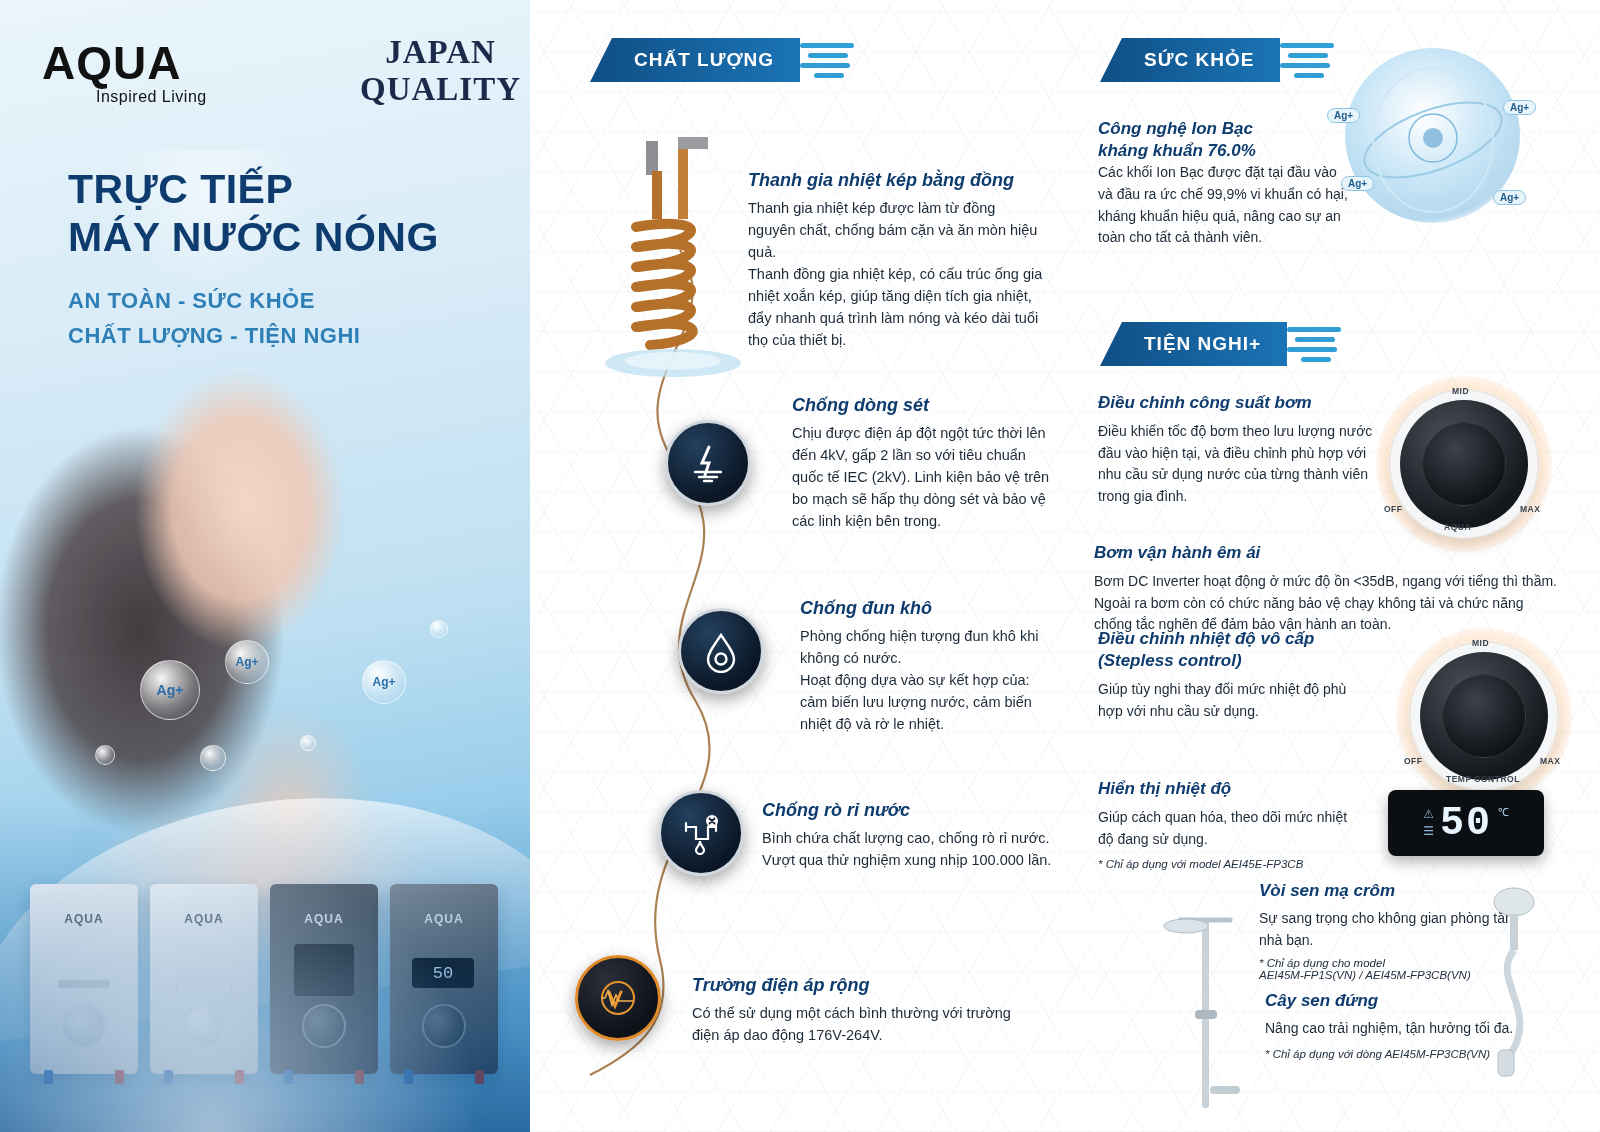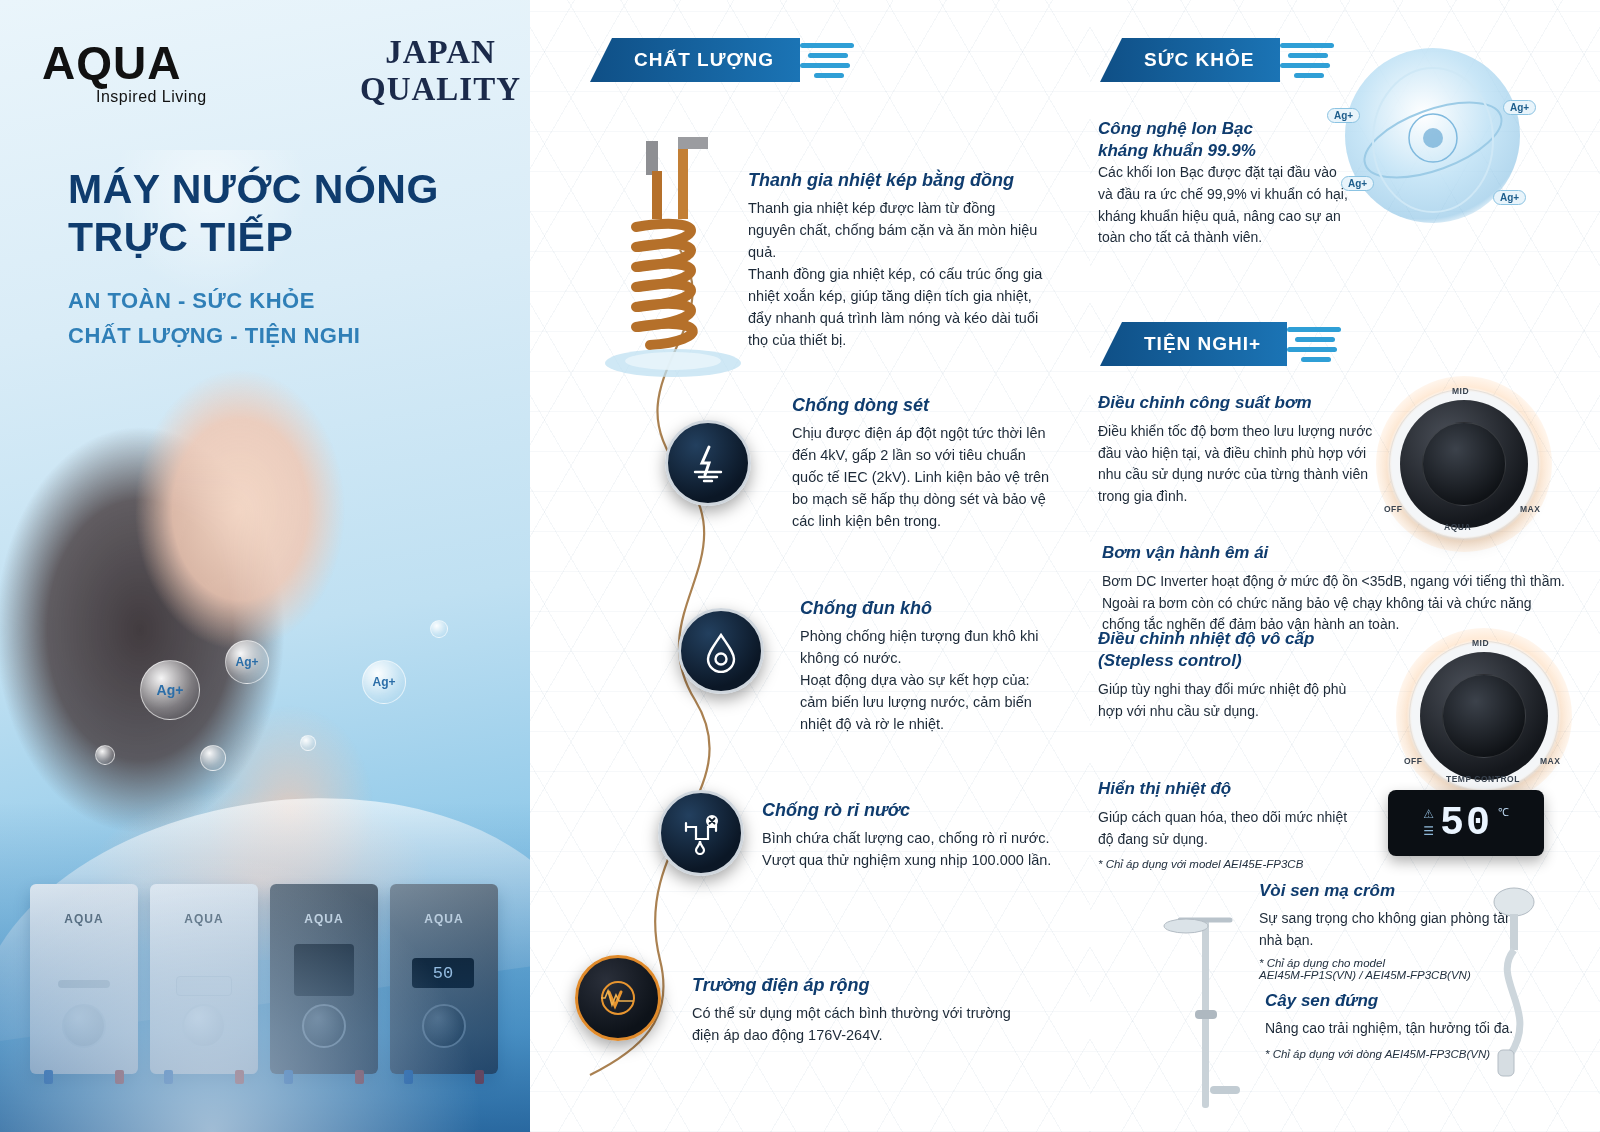--- a/index.html
+++ b/index.html
@@ -208,22 +208,22 @@
 
     <div class="logo-aqua">AQUA</div>
     <div class="logo-sub">Inspired Living</div>
 
     <div class="jq">
       <div class="l1">JAPAN</div>
       <div class="l2">QUALITY</div>
     </div>
 
     <div id="headline">
+      <div class="h1">TRỰC TIẾP</div>
       <div class="h1">MÁY NƯỚC NÓNG</div>
-      <div class="h1">TRỰC TIẾP</div>
       <div class="h2">AN TOÀN - SỨC KHỎE</div>
       <div class="h2" style="margin-top:2px;">CHẤT LƯỢNG - TIỆN NGHI</div>
     </div>
 
     <div id="products">
       <div class="prod p-white">
         <div class="brand" style="color:#5f6a72;">AQUA</div>
         <div style="position:absolute;left:28px;top:96px;width:52px;height:8px;border-radius:4px;background:#d3d8db;"></div>
         <div class="knob" style="background:radial-gradient(circle at 35% 30%,#f2f4f5,#c9ced2);border:2px solid #e3e7ea;"></div>
         <div class="pipes">
@@ -363,21 +363,21 @@
       <div class="speed">
           <i></i>
           <i></i>
           <i></i>
           <i></i>
         </div>
     </div>
 
     <div style="position:absolute; left:8px; top:118px; width:255px;">
       <div class="r-title">Công nghệ Ion Bạc</div>
-      <div class="r-title">kháng khuẩn 99.9%</div>
+      <div class="r-title">kháng khuẩn 76.0%</div>
       <div class="r-body" style="margin-top:0;">Các khối Ion Bạc được đặt tại đầu vào và đầu ra ức chế 99,9% vi khuẩn có hại, kháng khuẩn hiệu quả, nâng cao sự an toàn cho tất cả thành viên.</div>
     </div>
 
     <div style="position:absolute; left:255px; top:48px;">
       <div class="silver-splash">
         <svg width="175" height="175" viewBox="0 0 175 175" style="position:absolute;inset:0;">
           <ellipse cx="88" cy="92" rx="72" ry="30" fill="none" stroke="#9ccbe6" stroke-width="2" transform="rotate(-20 88 92)"></ellipse>
           <ellipse cx="88" cy="92" rx="60" ry="72" fill="none" stroke="#cfe8f6" stroke-width="2"></ellipse>
           <circle cx="88" cy="90" r="24" fill="none" stroke="#7fb9de" stroke-width="1.5"></circle>
           <circle cx="88" cy="90" r="10" fill="#6aa9d4" opacity=".7"></circle>
@@ -406,21 +406,21 @@
     <div style="position:absolute; left:310px; top:400px;">
       <div class="knob-big">
         <div class="knob-ring"></div>
       </div>
       <div class="knob-label" style="left:52px; top:-14px;">MID</div>
       <div class="knob-label" style="left:-16px; top:104px;">OFF</div>
       <div class="knob-label" style="left:120px; top:104px;">MAX</div>
       <div class="knob-label" style="left:44px; top:122px;">AQUA</div>
     </div>
 
-    <div style="position:absolute; left:12px; top:542px; width:470px;">
+    <div style="position:absolute; left:4px; top:542px; width:470px;">
       <div class="r-title">Bơm vận hành êm ái</div>
       <div class="r-body" style="margin-top:7px;">Bơm DC Inverter hoạt động ở mức độ ồn &lt;35dB, ngang với tiếng thì thầm. Ngoài ra bơm còn có chức năng bảo vệ chạy không tải và chức năng chống tắc nghẽn để đảm bảo vận hành an toàn.</div>
     </div>
 
     <div style="position:absolute; left:8px; top:628px; width:265px;">
       <div class="r-title" style="white-space:pre-line;">Điều chỉnh nhiệt độ vô cấp (Stepless control)</div>
       <div class="r-body" style="margin-top:7px;">Giúp tùy nghi thay đổi mức nhiệt độ phù hợp với nhu cầu sử dụng.</div>
     </div>
     <div style="position:absolute; left:330px; top:652px;">
       <div class="knob-big">

